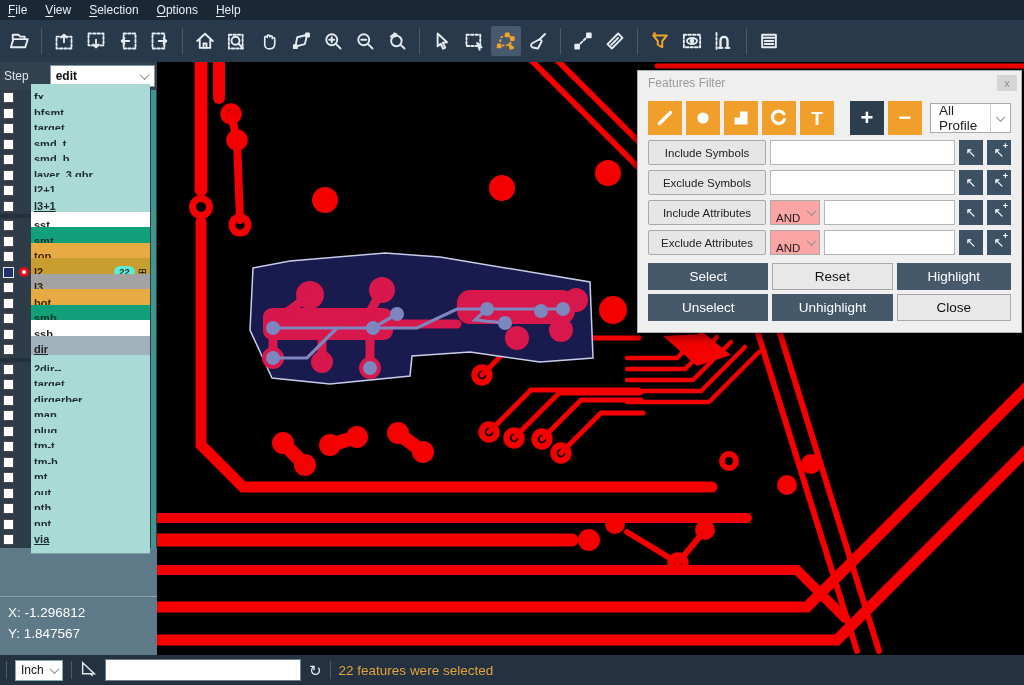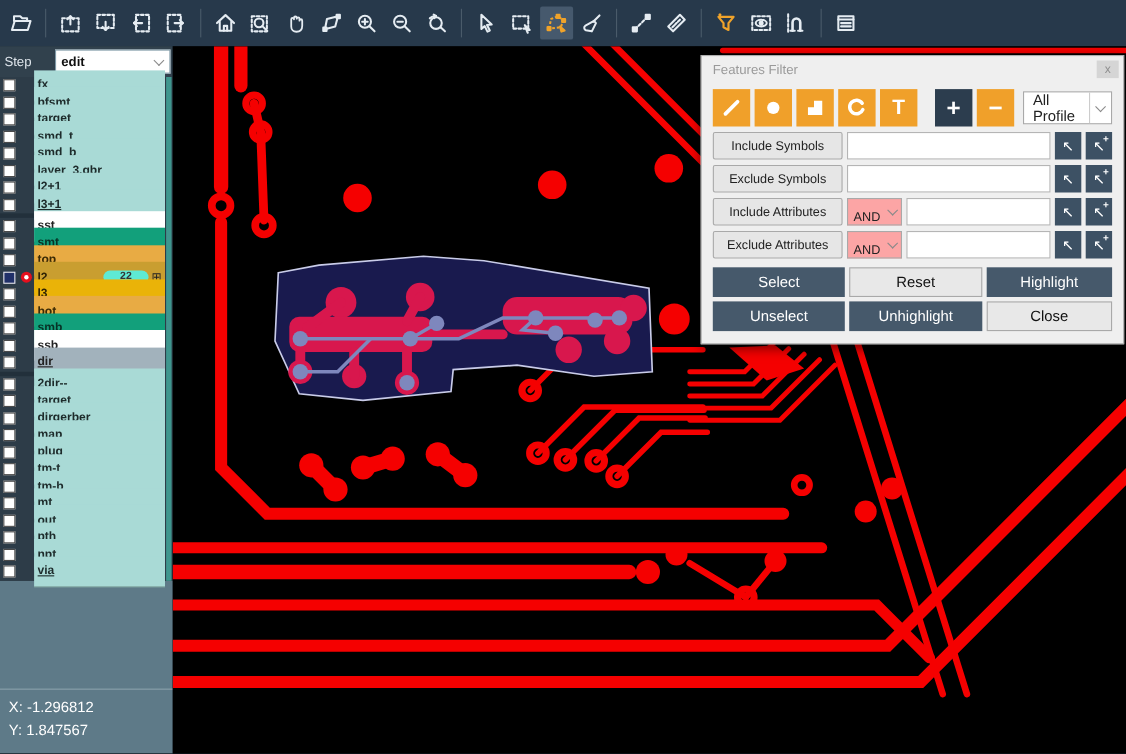--- a/index.html
+++ b/index.html
@@ -32,28 +32,28 @@
   .layer-row{height:15.5px;display:flex;align-items:center;}
   .layer-sep{height:4px;background:#22303b;}
   .cb-cell{width:17px;display:flex;align-items:center;justify-content:center;flex:none;}
   .cbx{width:11px;height:11px;background:#fff;border:1px solid #4a4a4a;}
   .cbx.checked{background:#203069;border:1px solid #e8e8e8;}
   .act-cell{width:14px;display:flex;align-items:center;justify-content:center;flex:none;}
   .adot{width:10px;height:10px;border-radius:50%;background:#e50f1e;display:flex;align-items:center;justify-content:center;}
   .adot:after{content:"";width:4px;height:4px;border-radius:50%;background:#fff;}
   .band{flex:1;height:28px;display:flex;align-items:center;padding:0 3px;font-size:11px;font-weight:700;color:#1d2b2b;gap:3px;border-bottom:1px solid rgba(0,0,0,.25);text-decoration:underline;}
   .band .lab{flex:1;white-space:nowrap;overflow:hidden;}
-  .badge{background:#5eead4;color:#333;font-size:9.5px;font-weight:700;border-radius:8px;padding:0 15px;line-height:12px;}
+  .badge{background:#5eead4;color:#333;font-size:9.5px;font-weight:700;border-radius:8px;padding:0 5px;line-height:12px;}
   .grid-ic{font-size:11px;color:#222;font-weight:400;line-height:10px;}
   .c-cyan{background:#a9dad6;}
   .c-white{background:#ffffff;color:#222;}
   .c-green{background:#12a07b;color:#073226;}
   .c-amber{background:#e8ab44;color:#3a2a05;}
   .c-gold{background:#c99e30;color:#302405;}
-  .c-gold2{background:#eab308;color:#302405;}
+  .c-gold2{background:#a3a3a3;color:#302405;}
   .c-gray{background:#a2b2bc;color:#222;}
   .scrollstrip{position:absolute;right:1px;top:0;width:5px;height:100%;background:#3f968e;}
   .side-fill{flex:1;background:#5e7a88;display:flex;flex-direction:column;justify-content:flex-end;}
   .coords{border-top:1px solid #8aa2ad;padding:6px 8px 10px 8px;color:#fff;font-size:13.5px;line-height:1.55;}
 
   
   .canvas{flex:1;position:relative;background:#000;overflow:hidden;}
   .canvas svg.board{position:absolute;left:0;top:0;}
 
   
@@ -95,20 +95,27 @@
   .angle-ic svg{width:17px;height:17px;}
   .cmd-input{width:196px;height:22px;background:#fff;border:1px solid #6c7f8d;font-size:12px;padding:0 5px;font-family:"Liberation Sans",sans-serif;}
   .sync-ic{color:#dfe7ee;font-size:15px;line-height:1;}
   .status-msg{color:#e2a43b;font-size:13.5px;font-weight:400;}
 </style>
 </head>
 <body>
 
 <div class="app">
 
+  <div class="menubar" id="menubar">
+      <div class="menu-item"><span class="u">F</span>ile</div>
+      <div class="menu-item"><span class="u">V</span>iew</div>
+      <div class="menu-item"><span class="u">S</span>election</div>
+      <div class="menu-item"><span class="u">O</span>ptions</div>
+      <div class="menu-item"><span class="u">H</span>elp</div>
+    </div>
 
   <div class="toolbar" id="toolbar">
       <div class="tbtn">
         <svg viewBox="0 0 16 16" fill="none" stroke="#e5ecf2" stroke-width="1.5" stroke-linejoin="round" stroke-linecap="round">
           <path d="M1.5 13 L3.5 6.5 H15 L13 13 Z"></path>
           <path d="M3 6.5 V3 H7.5 L9 4.5 H12.5 V6.5"></path>
         </svg>
       </div>
       <div class="tsep"></div>
       <div class="tbtn">
@@ -774,13 +781,33 @@
               <div class="abtn dark">Highlight</div>
               <div class="abtn dark">Unselect</div>
               <div class="abtn dark">Unhighlight</div>
               <div class="abtn light">Close</div>
             </div>
         </div>
       </div>
     </div>
   </div>
 
+  <div class="statusbar">
+    <span class="ssep"></span>
+    <div class="unit-select">
+      <span class="val">Inch</span>
+      <span class="chev-cell">
+          <span class="chev"></span>
+        </span>
+    </div>
+    <span class="ssep"></span>
+    <span class="angle-ic">
+      <svg viewBox="0 0 16 16" fill="none" stroke="#dfe7ee" stroke-width="1.4">
+          <path d="M2.5 13 H13.5 L2.5 2.5 Z"></path>
+          <path d="M10 13 L12 15" stroke-width="1.2"></path>
+        </svg>
+    </span>
+    <input class="cmd-input" value="" style="">
+    <span class="sync-ic">↻</span>
+    <span class="ssep"></span>
+    <span class="status-msg">22 features were selected</span>
+  </div>
 </div>
 
 </body></html>

